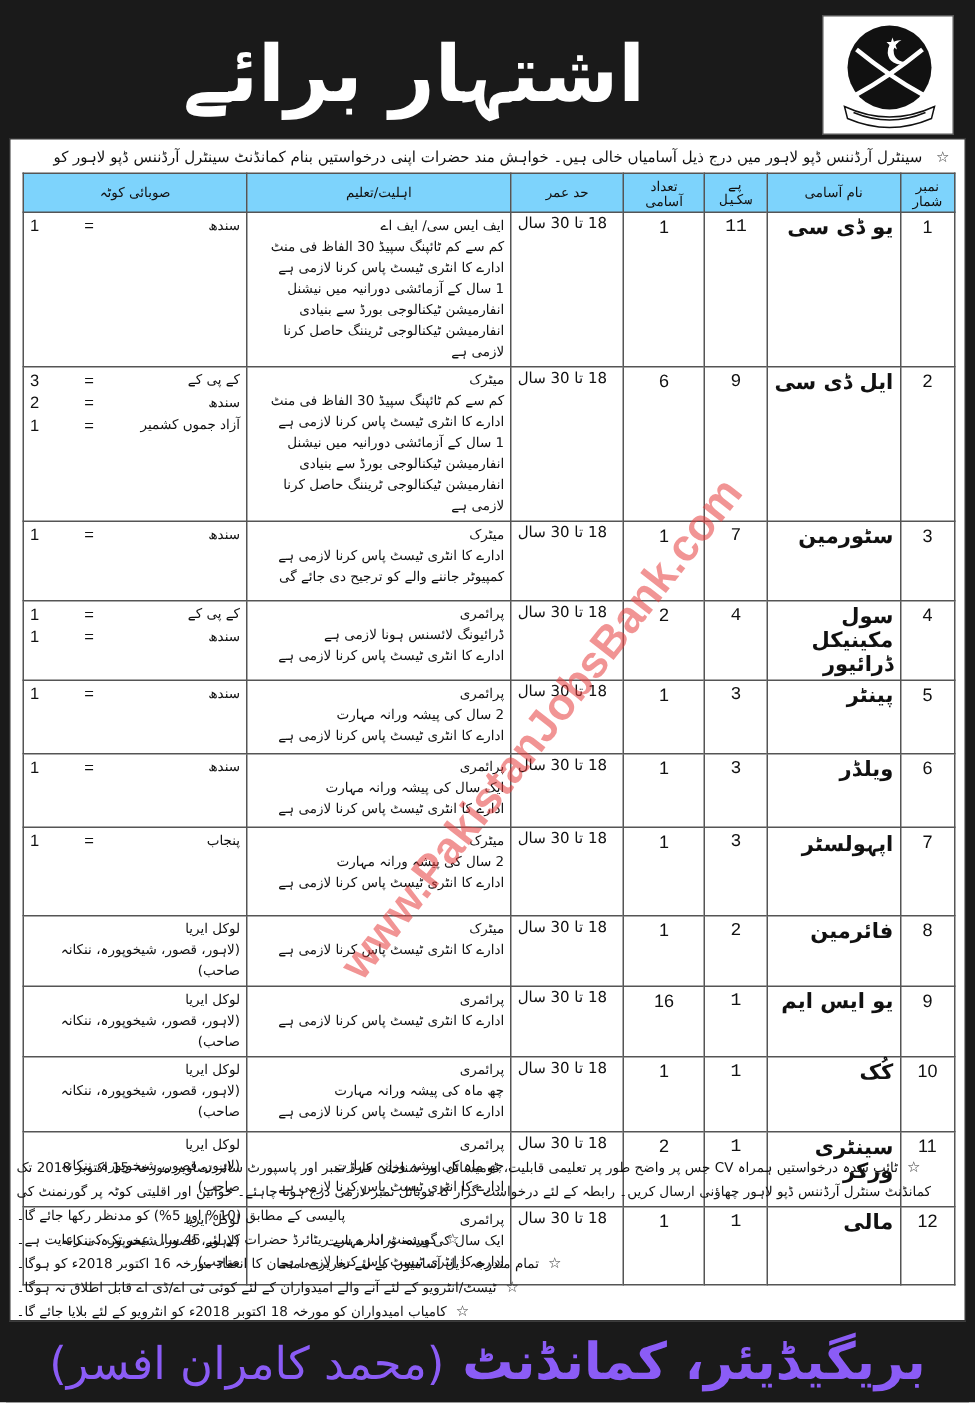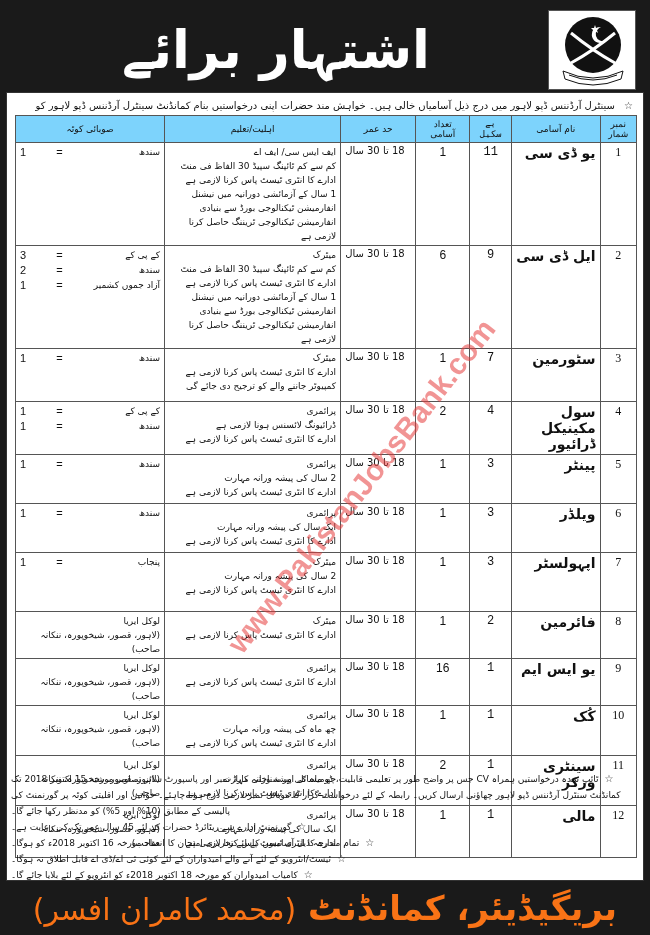--- a/index.html
+++ b/index.html
@@ -42,21 +42,21 @@
     border-collapse: collapse; direction: rtl; table-layout: fixed;
     font-size: 10px;
   }
   table.jobs th, table.jobs td {
     border: 1px solid #555; vertical-align: top; padding: 2px 4px;
   }
   table.jobs th {
     background: #7dd3fc; font-weight: normal; height: 20px; text-align: center;
     font-size: 9px; vertical-align: middle;
   }
-  .c-sr { width: 35px; text-align: center; font-family: Liberation Serif, serif; font-size: 12px; }
+  .c-sr { width: 35px; text-align: center; font-family: Liberation Sans, sans-serif; font-size: 12px; }
   .c-name { width: 85px; text-align: right; font-weight: bold; font-size: 14px; }
   .c-bps { width: 40px; text-align: center; font-family: Liberation Mono, monospace; font-size: 12px; }
   .c-count { width: 52px; text-align: center; font-family: "Liberation Sans", sans-serif; font-size: 12px; }
   .c-age { width: 72px; text-align: left; font-size: 10px; }
   .c-qual { width: 169px; text-align: right; font-size: 9px; line-height: 14px; }
   .c-quota { width: 143px; font-size: 9px; }
 
   .quota-line { display: flex; direction: rtl; justify-content: space-between; line-height: 15px; }
   .quota-region { text-align: right; }
   .quota-eq { display: inline-block; width: 60px; direction: ltr; text-align: left; font-family: "Liberation Sans", sans-serif; font-size: 11px; }
@@ -73,21 +73,21 @@
     direction: rtl; text-align: left; font-size: 9px; line-height: 16px;
   }
   .note-item { display: block; }
 
   .footer {
     position: absolute; left: 4px; top: 881px; width: 642px; height: 54px;
     background: #1a1a1a;
   }
   .footer-text {
     position: absolute; left: 0; top: 0; width: 642px; height: 54px;
-    color: #f97316; font-weight: bold; font-size: 34px; line-height: 54px;
+    color: #8b5cf6; font-weight: bold; font-size: 34px; line-height: 54px;
     text-align: center; direction: rtl;
   }
   .footer-name { font-weight: normal; font-size: 30px; }
 
   .watermark {
     position: absolute; left: 150px; top: 470px; width: 420px; height: 30px;
     color: rgba(230, 60, 60, 0.55); font-family: "Liberation Sans", sans-serif;
     font-size: 30px; font-weight: bold; transform: rotate(-52deg);
     transform-origin: center center; white-space: nowrap; pointer-events: none;
     text-align: center;

